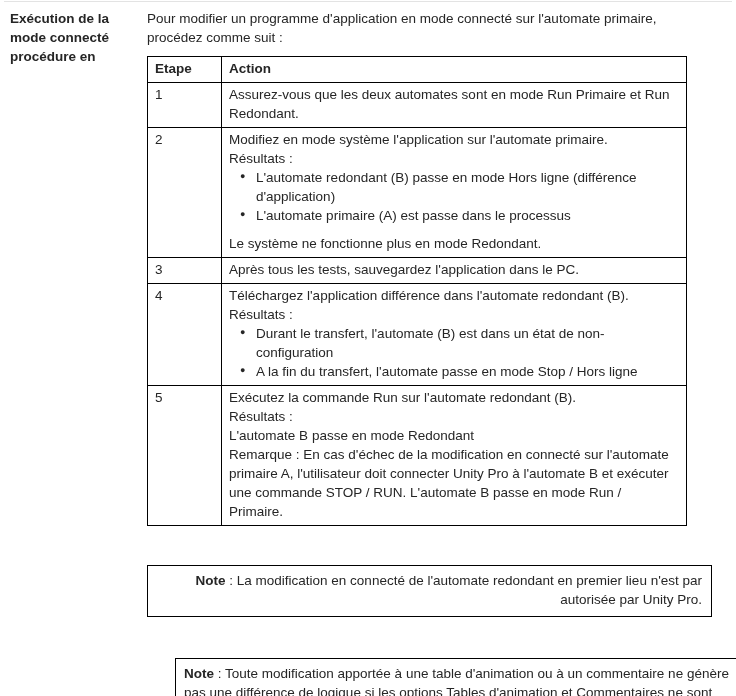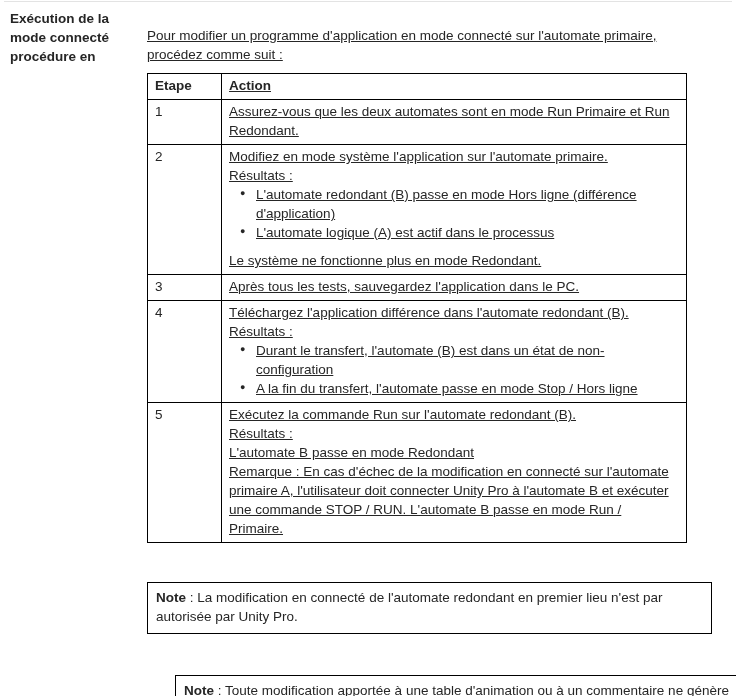--- a/index.html
+++ b/index.html
@@ -35,56 +35,55 @@
     flex: none;
   }
   .side-heading {
     font-weight: bold;
   }
   .main {
     width: 566px;
     flex: none;
   }
   .intro {
-    margin: 17px 0 9px 0;
-    text-decoration: underline;
+    margin: 0 0 9px 0;
   }
   table.steps {
     border-collapse: collapse;
     width: 540px;
     table-layout: fixed;
   }
   table.steps th, table.steps td {
     border: 1px solid #000000;
     vertical-align: top;
     padding: 2px 8px 4px 7px;
     text-align: left;
   }
   table.steps th { font-weight: bold; }
   .col-etape { width: 58px; }
-  td.col-action, th.col-action { padding-left: 12px; text-decoration: underline; }
+  td.col-action, th.col-action { padding-left: 12px; }
   .text-line { }
   .bullet-line {
     position: relative;
     padding-left: 27px;
   }
   .bullet-marker {
     position: absolute;
     left: 11px;
     top: -1px;
     font-size: 9px;
   }
   .spacer { height: 9px; }
   .note-box {
     border: 1px solid #000000;
     width: 565px;
     box-sizing: border-box;
     padding: 5px 9px 7px 8px;
   }
-  .note-box.first { margin-top: 39px; }
+  .note-box.first { margin-top: 39px; text-align: right; }
   .note-box.second { margin-top: 41px; margin-left: 28px; }
   .note-label { font-weight: bold; }
 </style>
 </head>
 <body>
 
 <div class="top-rule"></div>
 
 <div class="layout">
 
@@ -112,21 +111,21 @@
             <td class="col-action">
               <div class="text-line">Assurez-vous que les deux automates sont en mode Run Primaire et Run Redondant.</div>
             </td>
           </tr>
           <tr>
             <td class="col-etape">2</td>
             <td class="col-action">
               <div class="text-line">Modifiez en mode système l'application sur l'automate primaire.</div>
               <div class="text-line">Résultats :</div>
               <div class="bullet-line"><span class="bullet-marker">●</span><span>L'automate redondant (B) passe en mode Hors ligne (différence d'application)</span></div>
-              <div class="bullet-line"><span class="bullet-marker">●</span><span>L'automate logique (A) est actif dans le processus</span></div>
+              <div class="bullet-line"><span class="bullet-marker">●</span><span>L'automate primaire (A) est passe dans le processus</span></div>
               <div class="spacer"></div>
               <div class="text-line">Le système ne fonctionne plus en mode Redondant.</div>
             </td>
           </tr>
           <tr>
             <td class="col-etape">3</td>
             <td class="col-action">
               <div class="text-line">Après tous les tests, sauvegardez l'application dans le PC.</div>
             </td>
           </tr>

